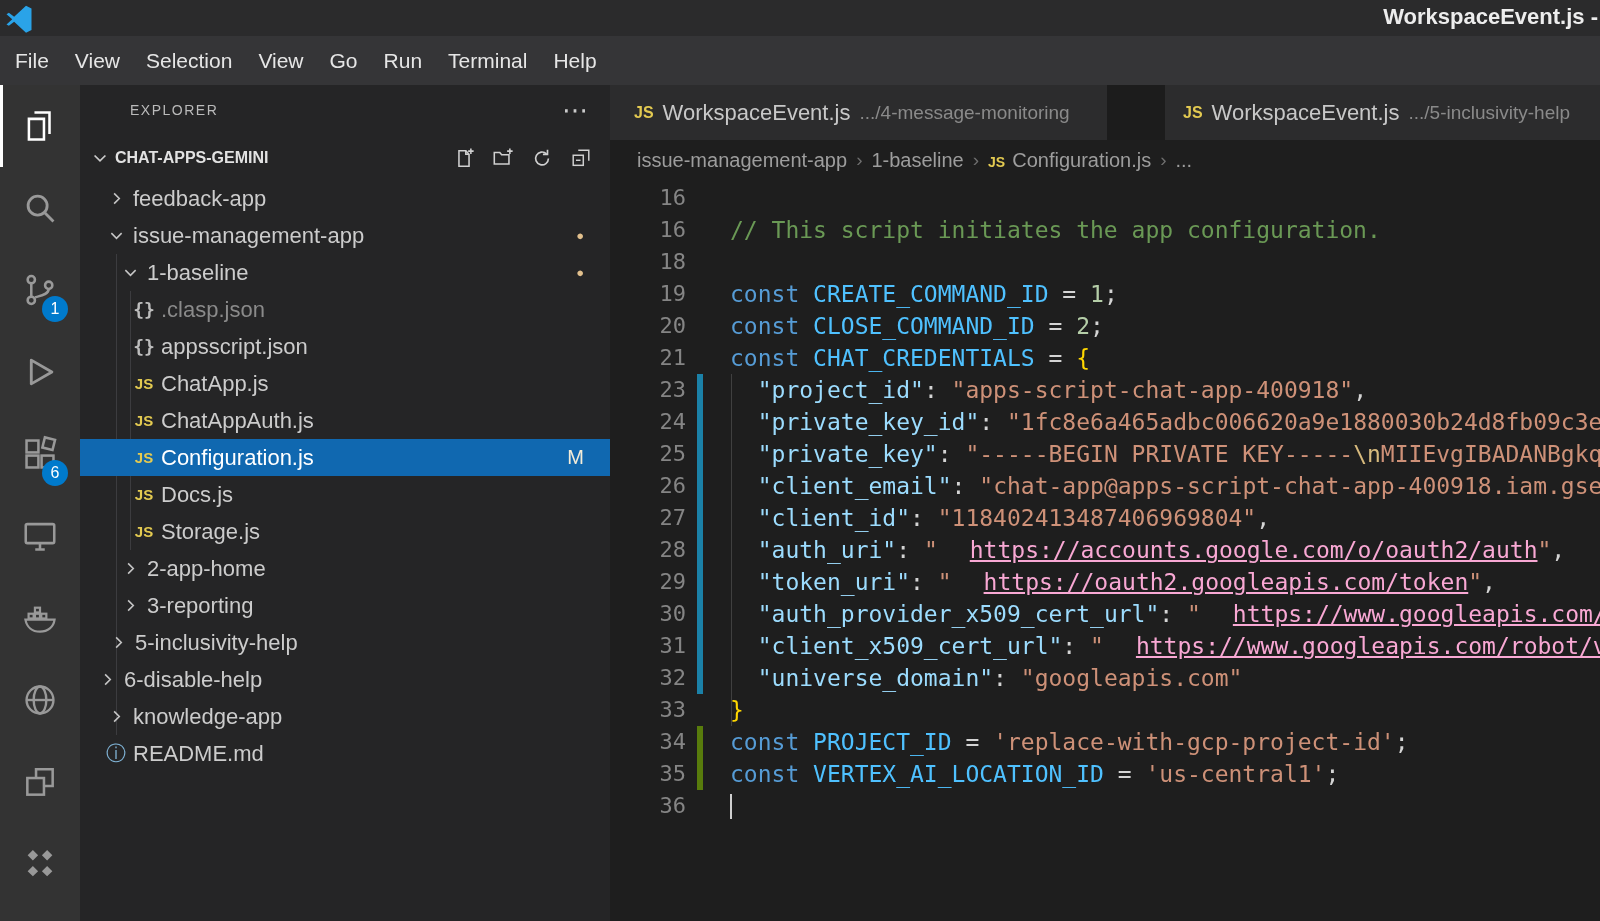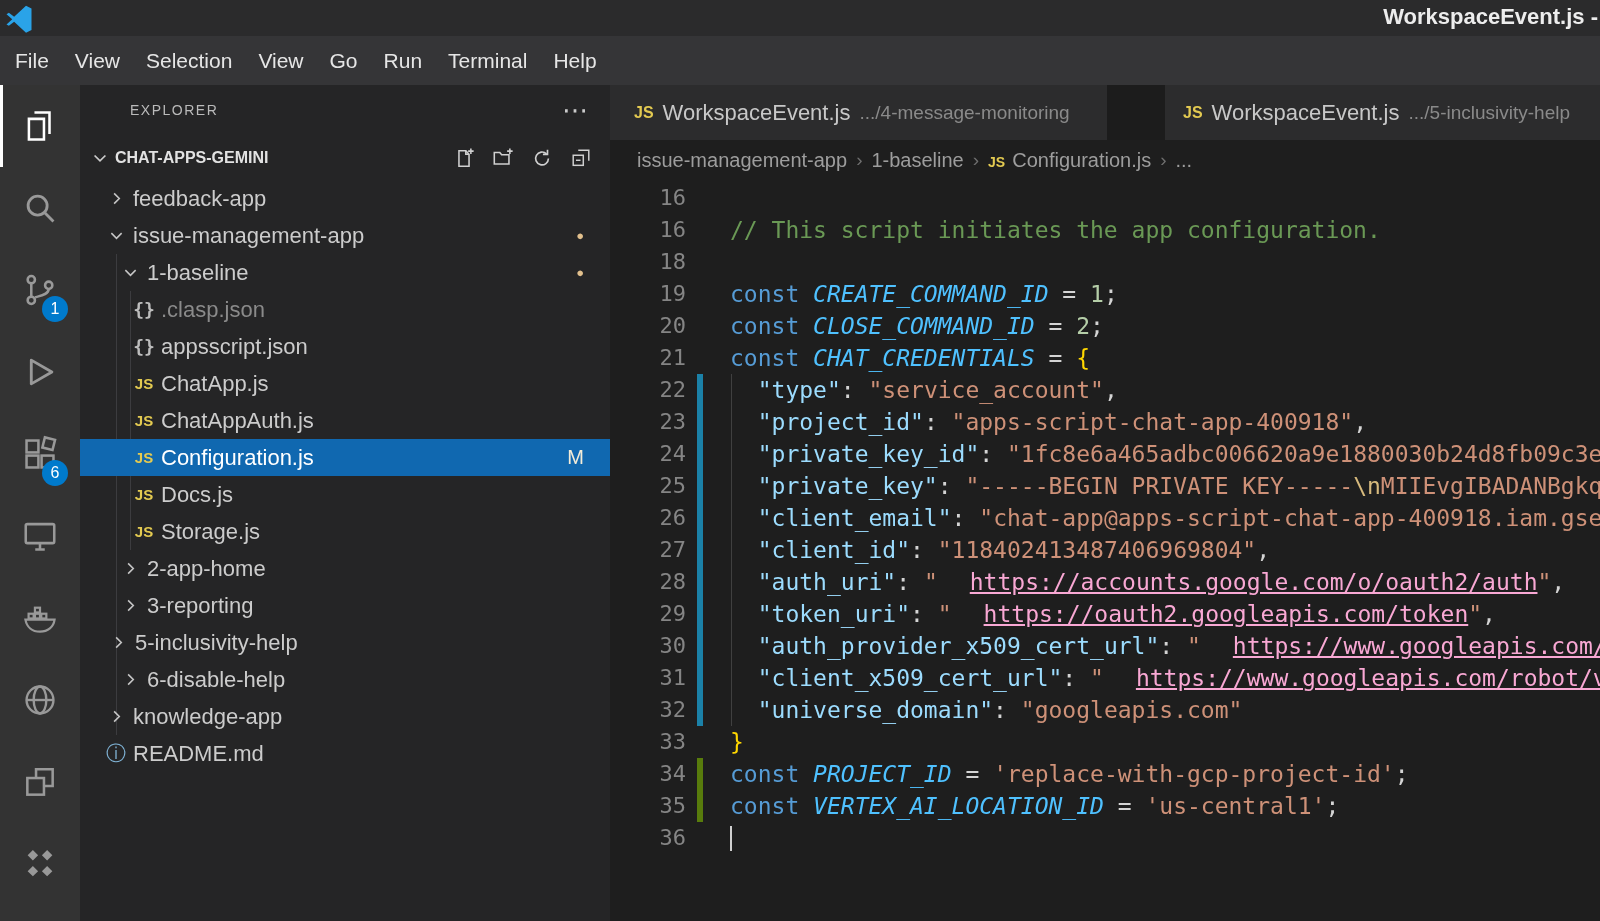--- a/index.html
+++ b/index.html
@@ -75,21 +75,21 @@
   .code-line { height:32px; display:flex; white-space:pre; }
   .ln { width:76px; flex:none; text-align:right; color:#858585; font-size:22px; line-height:32px; }
   .gutter { width:44px; flex:none; position:relative; }
   .gbar { position:absolute; left:11px; top:0; width:6px; height:32px; }
   .gbar.mod { background:#1b81a8; }
   .gbar.add { background:#587c0c; }
   .lcontent { flex:1; min-width:0; overflow:hidden; white-space:pre; color:#d4d4d4; }
   .cursor { display:inline-block; width:2px; height:25px; background:#cfcfcf; transform:translateY(4px); }
 
   .tok-kw    { color:#569cd6; }
-  .tok-var   { color:#4fc1ff;font-style:italic; }
+  .tok-var   { color:#4fc1ff; }
   .tok-num   { color:#b5cea8; }
   .tok-str   { color:#ce9178; }
   .tok-key   { color:#9cdcfe; }
   .tok-cmt   { color:#6a9955; }
   .tok-brace { color:#ffd700; }
   .tok-esc   { color:#d7ba7d; }
   .tok-op    { color:#d4d4d4; }
   .tok-link  { color:#f9a8d4; text-decoration:underline;margin-left:32px; }
 </style>
 </head>
@@ -310,21 +310,21 @@
             <span class="label">3-reporting</span>
           </div>
           <div class="tree-row" style="padding-left: 26px;">
             <span class="slot">
               <svg viewBox="0 0 24 24" fill="none" stroke="currentColor" stroke-width="2">
                 <path d="M9 5.5l6.5 6.5L9 18.5"></path>
               </svg>
             </span>
             <span class="label">5-inclusivity-help</span>
           </div>
-          <div class="tree-row" style="padding-left: 38px;">
+          <div class="tree-row" style="padding-left: 15px;">
             <span class="slot">
               <svg viewBox="0 0 24 24" fill="none" stroke="currentColor" stroke-width="2">
                 <path d="M9 5.5l6.5 6.5L9 18.5"></path>
               </svg>
             </span>
             <span class="label">6-disable-help</span>
           </div>
           <div class="tree-row" style="padding-left: 24px;">
             <span class="slot">
               <svg viewBox="0 0 24 24" fill="none" stroke="currentColor" stroke-width="2">
@@ -367,21 +367,20 @@
         </div>
       <div class="code-area">
         <div class="indent-guide" style="top:194px; height:352px;"></div>
         <div id="code-lines">
             <div class="code-line"><div class="ln">16</div><div class="gutter"></div><div class="lcontent"></div></div>
             <div class="code-line"><div class="ln">16</div><div class="gutter"></div><div class="lcontent"><span class="tok-cmt">// This script initiates the app configuration.</span></div></div>
             <div class="code-line"><div class="ln">18</div><div class="gutter"></div><div class="lcontent"></div></div>
             <div class="code-line"><div class="ln">19</div><div class="gutter"></div><div class="lcontent"><span class="tok-kw">const </span><span class="tok-var">CREATE_COMMAND_ID</span><span class="tok-op"> = </span><span class="tok-num">1</span><span class="tok-op">;</span></div></div>
             <div class="code-line"><div class="ln">20</div><div class="gutter"></div><div class="lcontent"><span class="tok-kw">const </span><span class="tok-var">CLOSE_COMMAND_ID</span><span class="tok-op"> = </span><span class="tok-num">2</span><span class="tok-op">;</span></div></div>
             <div class="code-line"><div class="ln">21</div><div class="gutter"></div><div class="lcontent"><span class="tok-kw">const </span><span class="tok-var">CHAT_CREDENTIALS</span><span class="tok-op"> = </span><span class="tok-brace">{</span></div></div>
-            <div class="code-line"><div class="ln">22</div><div class="gutter"><div class="gbar mod"></div></div><div class="lcontent"><span class="tok-op">  </span><span class="tok-key">"type"</span><span class="tok-op">: </span><span class="tok-str">"service_account"</span><span class="tok-op">,</span></div></div>
             <div class="code-line"><div class="ln">23</div><div class="gutter"><div class="gbar mod"></div></div><div class="lcontent"><span class="tok-op">  </span><span class="tok-key">"project_id"</span><span class="tok-op">: </span><span class="tok-str">"apps-script-chat-app-400918"</span><span class="tok-op">,</span></div></div>
             <div class="code-line"><div class="ln">24</div><div class="gutter"><div class="gbar mod"></div></div><div class="lcontent"><span class="tok-op">  </span><span class="tok-key">"private_key_id"</span><span class="tok-op">: </span><span class="tok-str">"1fc8e6a465adbc006620a9e1880030b24d8fb09c3e5a7d1f42b6"</span></div></div>
             <div class="code-line"><div class="ln">25</div><div class="gutter"><div class="gbar mod"></div></div><div class="lcontent"><span class="tok-op">  </span><span class="tok-key">"private_key"</span><span class="tok-op">: </span><span class="tok-str">"-----BEGIN PRIVATE KEY-----</span><span class="tok-esc">\n</span><span class="tok-str">MIIEvgIBADANBgkqhkiG9w0BAQEFAASCBKgwggSkAgEAAoIBAQC</span></div></div>
             <div class="code-line"><div class="ln">26</div><div class="gutter"><div class="gbar mod"></div></div><div class="lcontent"><span class="tok-op">  </span><span class="tok-key">"client_email"</span><span class="tok-op">: </span><span class="tok-str">"chat-app@apps-script-chat-app-400918.iam.gserviceaccount.com"</span></div></div>
             <div class="code-line"><div class="ln">27</div><div class="gutter"><div class="gbar mod"></div></div><div class="lcontent"><span class="tok-op">  </span><span class="tok-key">"client_id"</span><span class="tok-op">: </span><span class="tok-str">"118402413487406969804"</span><span class="tok-op">,</span></div></div>
             <div class="code-line"><div class="ln">28</div><div class="gutter"><div class="gbar mod"></div></div><div class="lcontent"><span class="tok-op">  </span><span class="tok-key">"auth_uri"</span><span class="tok-op">: </span><span class="tok-str">"</span><span class="tok-link">https://accounts.google.com/o/oauth2/auth</span><span class="tok-str">"</span><span class="tok-op">,</span></div></div>
             <div class="code-line"><div class="ln">29</div><div class="gutter"><div class="gbar mod"></div></div><div class="lcontent"><span class="tok-op">  </span><span class="tok-key">"token_uri"</span><span class="tok-op">: </span><span class="tok-str">"</span><span class="tok-link">https://oauth2.googleapis.com/token</span><span class="tok-str">"</span><span class="tok-op">,</span></div></div>
             <div class="code-line"><div class="ln">30</div><div class="gutter"><div class="gbar mod"></div></div><div class="lcontent"><span class="tok-op">  </span><span class="tok-key">"auth_provider_x509_cert_url"</span><span class="tok-op">: </span><span class="tok-str">"</span><span class="tok-link">https://www.googleapis.com/oauth2/v1/certs</span></div></div>
             <div class="code-line"><div class="ln">31</div><div class="gutter"><div class="gbar mod"></div></div><div class="lcontent"><span class="tok-op">  </span><span class="tok-key">"client_x509_cert_url"</span><span class="tok-op">: </span><span class="tok-str">"</span><span class="tok-link">https://www.googleapis.com/robot/v1/metadata/x509/chat-app%40apps-script-chat-app-400918.iam.gserviceaccount.com</span></div></div>
             <div class="code-line"><div class="ln">32</div><div class="gutter"><div class="gbar mod"></div></div><div class="lcontent"><span class="tok-op">  </span><span class="tok-key">"universe_domain"</span><span class="tok-op">: </span><span class="tok-str">"googleapis.com"</span></div></div>

